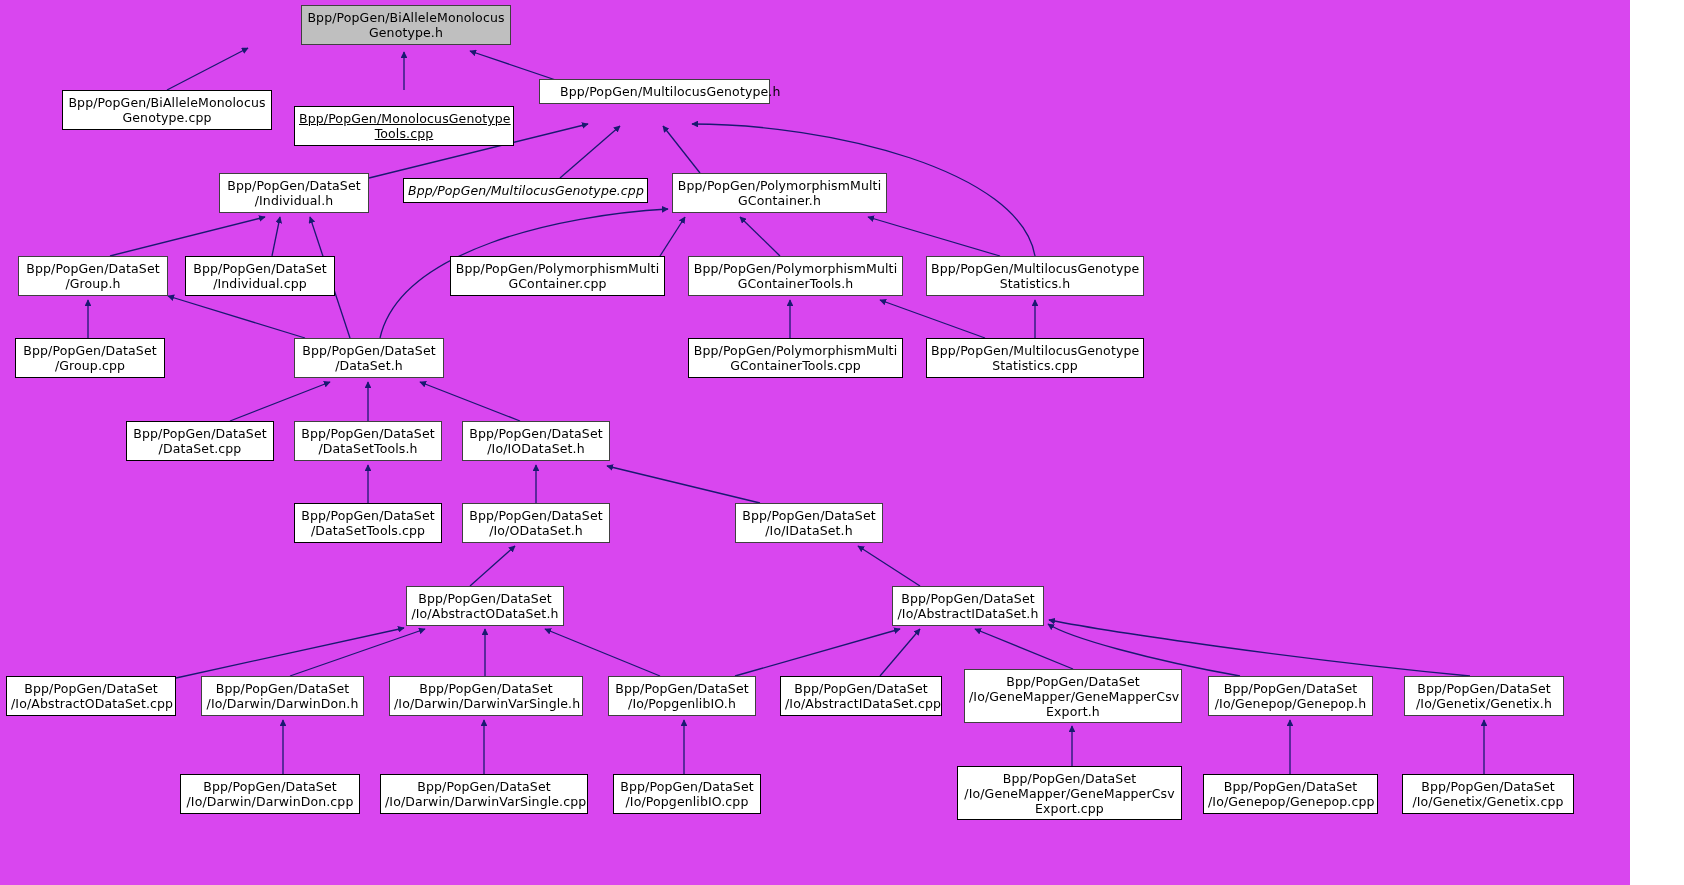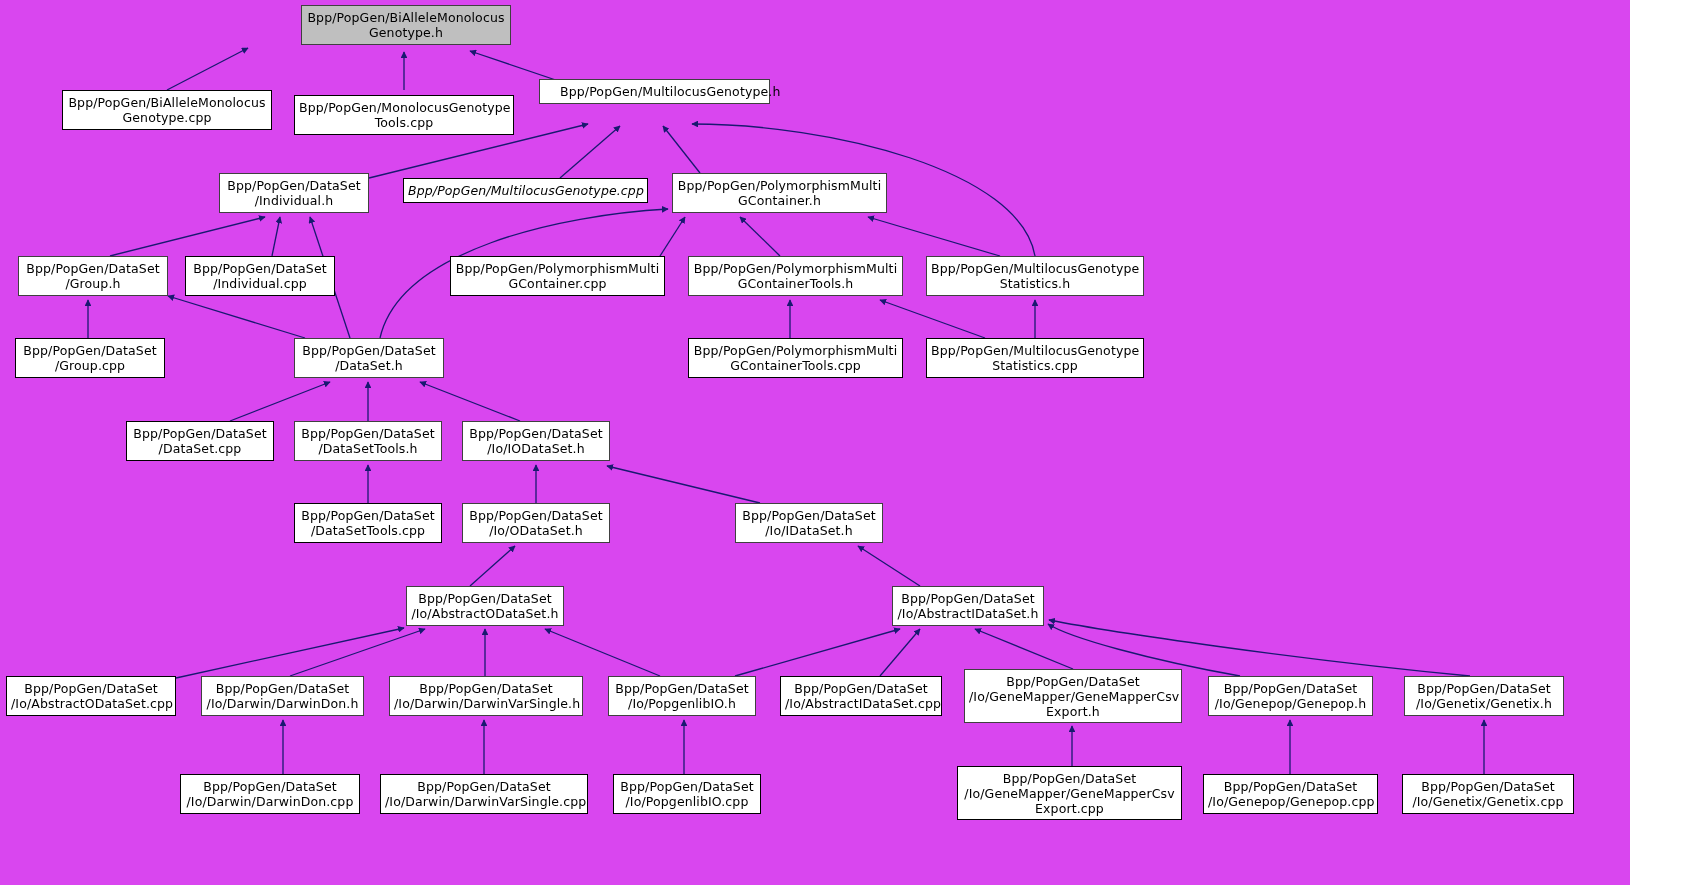--- a/index.html
+++ b/index.html
@@ -100,21 +100,21 @@
         <path d="M 1072 766 L 1072 726" fill="none" stroke="#191970" stroke-width="1.3" marker-end="url(#arrow)"></path>
         <path d="M 1290 774 L 1290 720" fill="none" stroke="#191970" stroke-width="1.3" marker-end="url(#arrow)"></path>
         <path d="M 1484 774 L 1484 720" fill="none" stroke="#191970" stroke-width="1.3" marker-end="url(#arrow)"></path>
       </g>
   </svg>
   <div id="node-layer">
       <div class="node root" style="left: 301px; top: 5px; width: 210px; height: 40px;"><span class="lbl">Bpp/PopGen/BiAlleleMonolocus
 Genotype.h</span></div>
       <div class="node src" style="left: 62px; top: 90px; width: 210px; height: 40px;"><span class="lbl">Bpp/PopGen/BiAlleleMonolocus
 Genotype.cpp</span></div>
-      <div class="node src" style="left: 294px; top: 95px; width: 220px; height: 40px;"><span class="lbl">Bpp/PopGen/MonolocusGenotype
+      <div class="node src" style="left: 294px; top: 106px; width: 220px; height: 40px; text-decoration: underline;"><span class="lbl">Bpp/PopGen/MonolocusGenotype
 Tools.cpp</span></div>
       <div class="node hdr" style="left: 539px; top: 79px; width: 231px; height: 25px; padding-left: 20px;"><span class="lbl">Bpp/PopGen/MultilocusGenotype.h</span></div>
       <div class="node hdr" style="left: 219px; top: 173px; width: 150px; height: 40px;"><span class="lbl">Bpp/PopGen/DataSet
 /Individual.h</span></div>
       <div class="node src" style="left: 403px; top: 178px; width: 245px; height: 25px; font-style: italic;"><span class="lbl">Bpp/PopGen/MultilocusGenotype.cpp</span></div>
       <div class="node hdr" style="left: 672px; top: 173px; width: 215px; height: 40px;"><span class="lbl">Bpp/PopGen/PolymorphismMulti
 GContainer.h</span></div>
       <div class="node hdr" style="left: 18px; top: 256px; width: 150px; height: 40px;"><span class="lbl">Bpp/PopGen/DataSet
 /Group.h</span></div>
       <div class="node src" style="left: 185px; top: 256px; width: 150px; height: 40px;"><span class="lbl">Bpp/PopGen/DataSet

